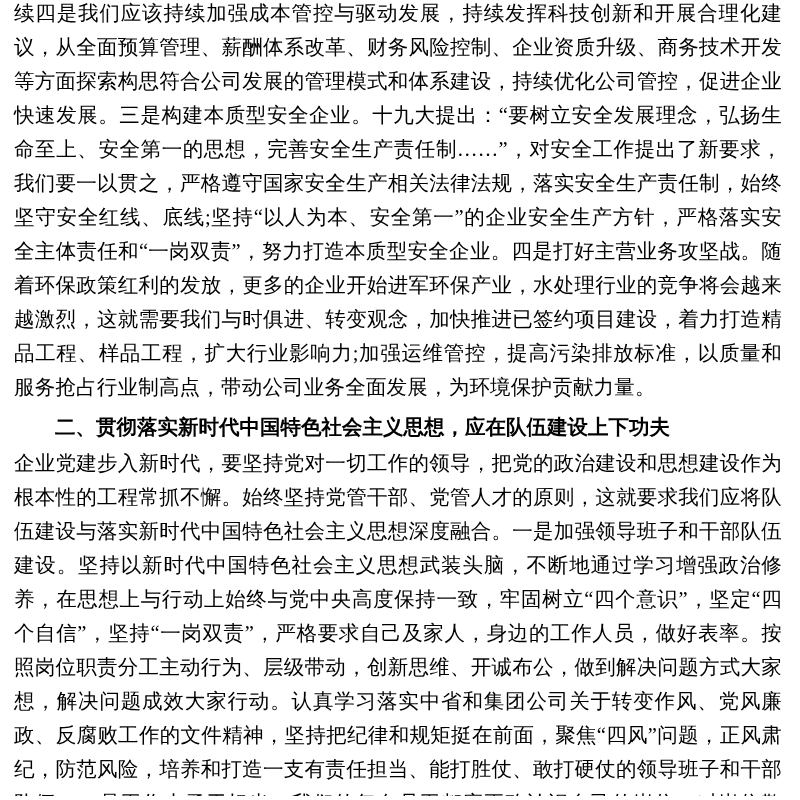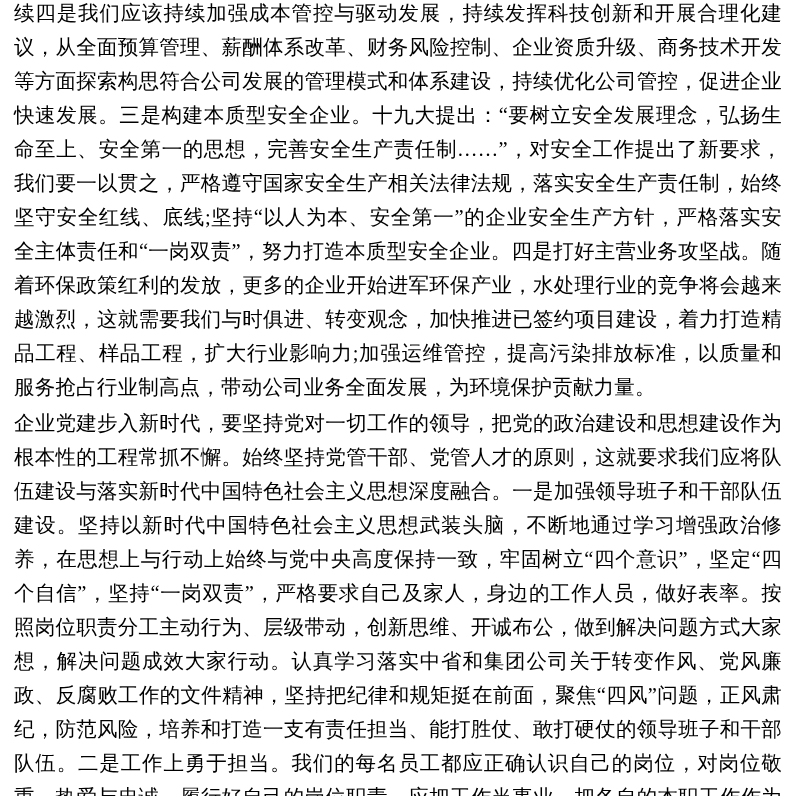--- a/index.html
+++ b/index.html
@@ -49,16 +49,17 @@
     width: 800px;
     height: 40px;
     background: #ffffff;
   }
 </style>
 </head>
 <body>
 
 <div class="page">
   <p class="para first">续四是我们应该持续加强成本管控与驱动发展，持续发挥科技创新和开展合理化建议，从全面预算管理、薪酬体系改革、财务风险控制、企业资质升级、商务技术开发等方面探索构思符合公司发展的管理模式和体系建设，持续优化公司管控，促进企业快速发展。三是构建本质型安全企业。十九大提出：“要树立安全发展理念，弘扬生命至上、安全第一的思想，完善安全生产责任制……”，对安全工作提出了新要求，我们要一以贯之，严格遵守国家安全生产相关法律法规，落实安全生产责任制，始终坚守安全红线、底线;坚持“以人为本、安全第一”的企业安全生产方针，严格落实安全主体责任和“一岗双责”，努力打造本质型安全企业。四是打好主营业务攻坚战。随着环保政策红利的发放，更多的企业开始进军环保产业，水处理行业的竞争将会越来越激烈，这就需要我们与时俱进、转变观念，加快推进已签约项目建设，着力打造精品工程、样品工程，扩大行业影响力;加强运维管控，提高污染排放标准，以质量和服务抢占行业制高点，带动公司业务全面发展，为环境保护贡献力量。</p>
+  <p class="heading">二、贯彻落实新时代中国特色社会主义思想，应在队伍建设上下功夫</p>
   <p class="para body-after-heading">企业党建步入新时代，要坚持党对一切工作的领导，把党的政治建设和思想建设作为根本性的工程常抓不懈。始终坚持党管干部、党管人才的原则，这就要求我们应将队伍建设与落实新时代中国特色社会主义思想深度融合。一是加强领导班子和干部队伍建设。坚持以新时代中国特色社会主义思想武装头脑，不断地通过学习增强政治修养，在思想上与行动上始终与党中央高度保持一致，牢固树立“四个意识”，坚定“四个自信”，坚持“一岗双责”，严格要求自己及家人，身边的工作人员，做好表率。按照岗位职责分工主动行为、层级带动，创新思维、开诚布公，做到解决问题方式大家想，解决问题成效大家行动。认真学习落实中省和集团公司关于转变作风、党风廉政、反腐败工作的文件精神，坚持把纪律和规矩挺在前面，聚焦“四风”问题，正风肃纪，防范风险，培养和打造一支有责任担当、能打胜仗、敢打硬仗的领导班子和干部队伍。二是工作上勇于担当。我们的每名员工都应正确认识自己的岗位，对岗位敬重、热爱与忠诚，履行好自己的岗位职责。应把工作当事业，把各自的本职工作作为自己的责任田，尽心尽力、尽职尽责，对工作负责，对自己负责。</p>
 
   <div class="clip-bottom"></div>
 </div>
 
 </body></html>

